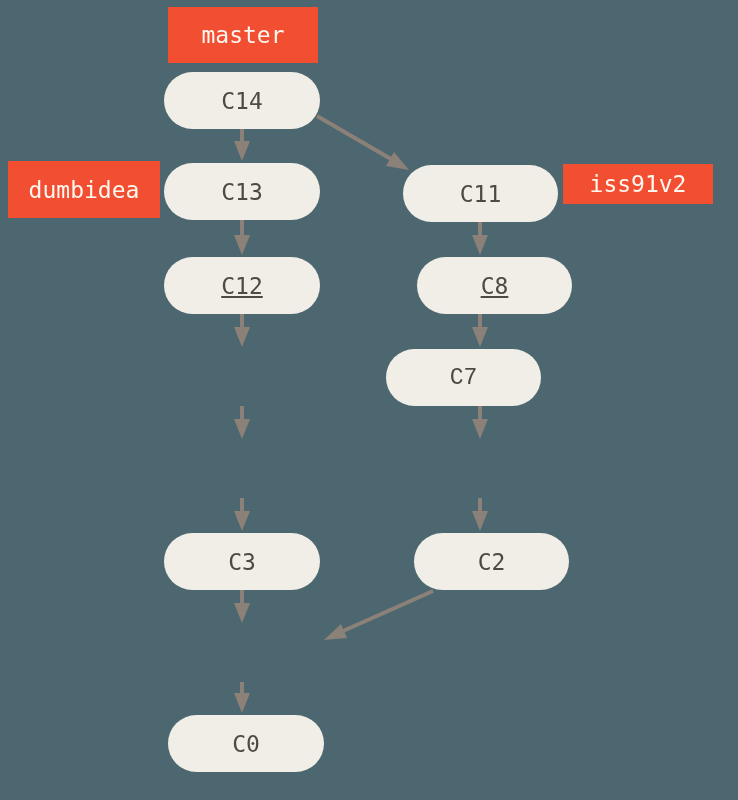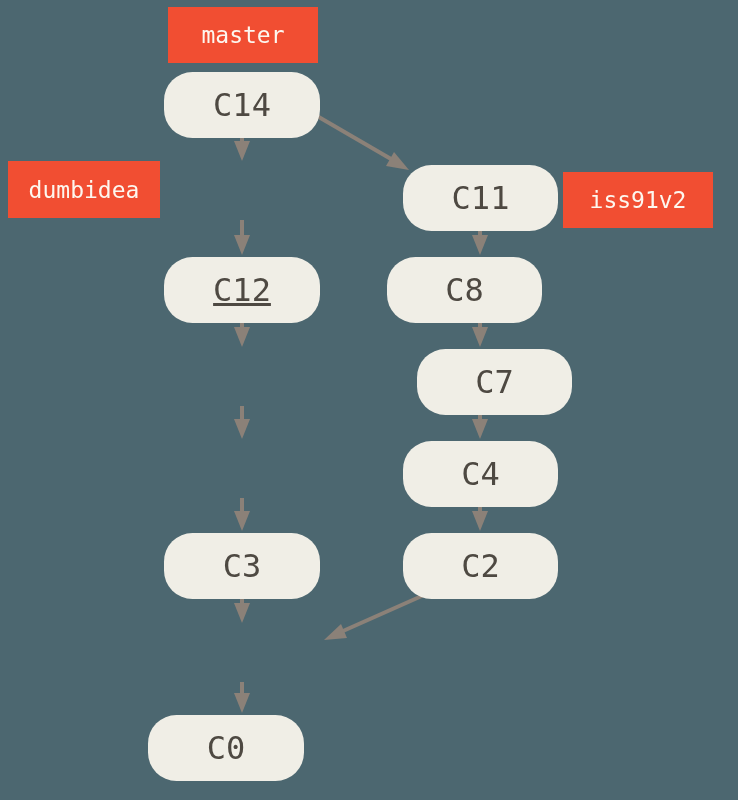--- a/index.html
+++ b/index.html
@@ -23,25 +23,25 @@
     width:738px;height:800px;
   }
   .edges{
     position:absolute;left:0;top:0;
     width:738px;height:800px;
   }
   .edges line{stroke:var(--edge-color);stroke-width:4;}
   .edges polygon{fill:var(--edge-color);}
   .node{
     position:absolute;
-    width:156px;height:66px;
+    width:156px;height:57px;
     background:var(--node-fill);
     border-radius:28.5px;
     color:var(--node-text);
-    font-size:32px;
+    font-size:23px;
     display:flex;align-items:center;justify-content:center;
     box-sizing:border-box;
   }
   .branch-label{
     position:absolute;
     background:var(--label-bg);
     color:var(--label-text);
     font-size:23px;
     display:flex;align-items:center;justify-content:center;
     box-sizing:border-box;
@@ -105,26 +105,26 @@
         <polygon points="386,166 394,152 409,170"></polygon>
     </g>
     <g>
       <line x1="433" y1="591" x2="343" y2="631"></line>
         <polygon points="341,624 347,638 324,640"></polygon>
     </g>
   </svg>
 
   <div class="branch-label" style="left:8px;top:161px;width:152px;height:57px;">dumbidea</div>
   <div class="branch-label" style="left:168px;top:7px;width:150px;height:56px;">master</div>
-  <div class="branch-label" style="left:563px;top:164px;width:150px;height:56px;margin-top:8px;">iss91v2</div>
+  <div class="branch-label" style="left:563px;top:164px;width:150px;height:40px;">iss91v2</div>
 
   <div class="node" style="left:164px;top:72px;">C14</div>
+  <div class="node" style="left:164px;top:163px;">C13</div>
   <div class="node" style="left:164px;top:257px;text-decoration:underline;">C12</div>
   <div class="node" style="left:164px;top:533px;text-align:right;">C3</div>
-  <div class="node" style="left:148px;top:715px;">C0</div>
+  <div class="node" style="left:168px;top:715px;">C0</div>
 
   <div class="node" style="left:403px;top:165px;width:155px;text-align:right;">C11</div>
-  <div class="node" style="left:387px;top:257px;width:155px;">C8</div>
-  <div class="node" style="left:417px;top:349px;width:155px;">C7</div>
-  <div class="node" style="left:403px;top:441px;width:155px;">C4</div>
-  <div class="node" style="left:403px;top:533px;width:155px;">C2</div>
+  <div class="node" style="left:417px;top:257px;width:155px;text-decoration:underline;">C8</div>
+  <div class="node" style="left:386px;top:349px;width:155px;font-family:Liberation Mono, monospace;">C7</div>
+  <div class="node" style="left:414px;top:533px;width:155px;">C2</div>
 
 </div>
 
 </body></html>

